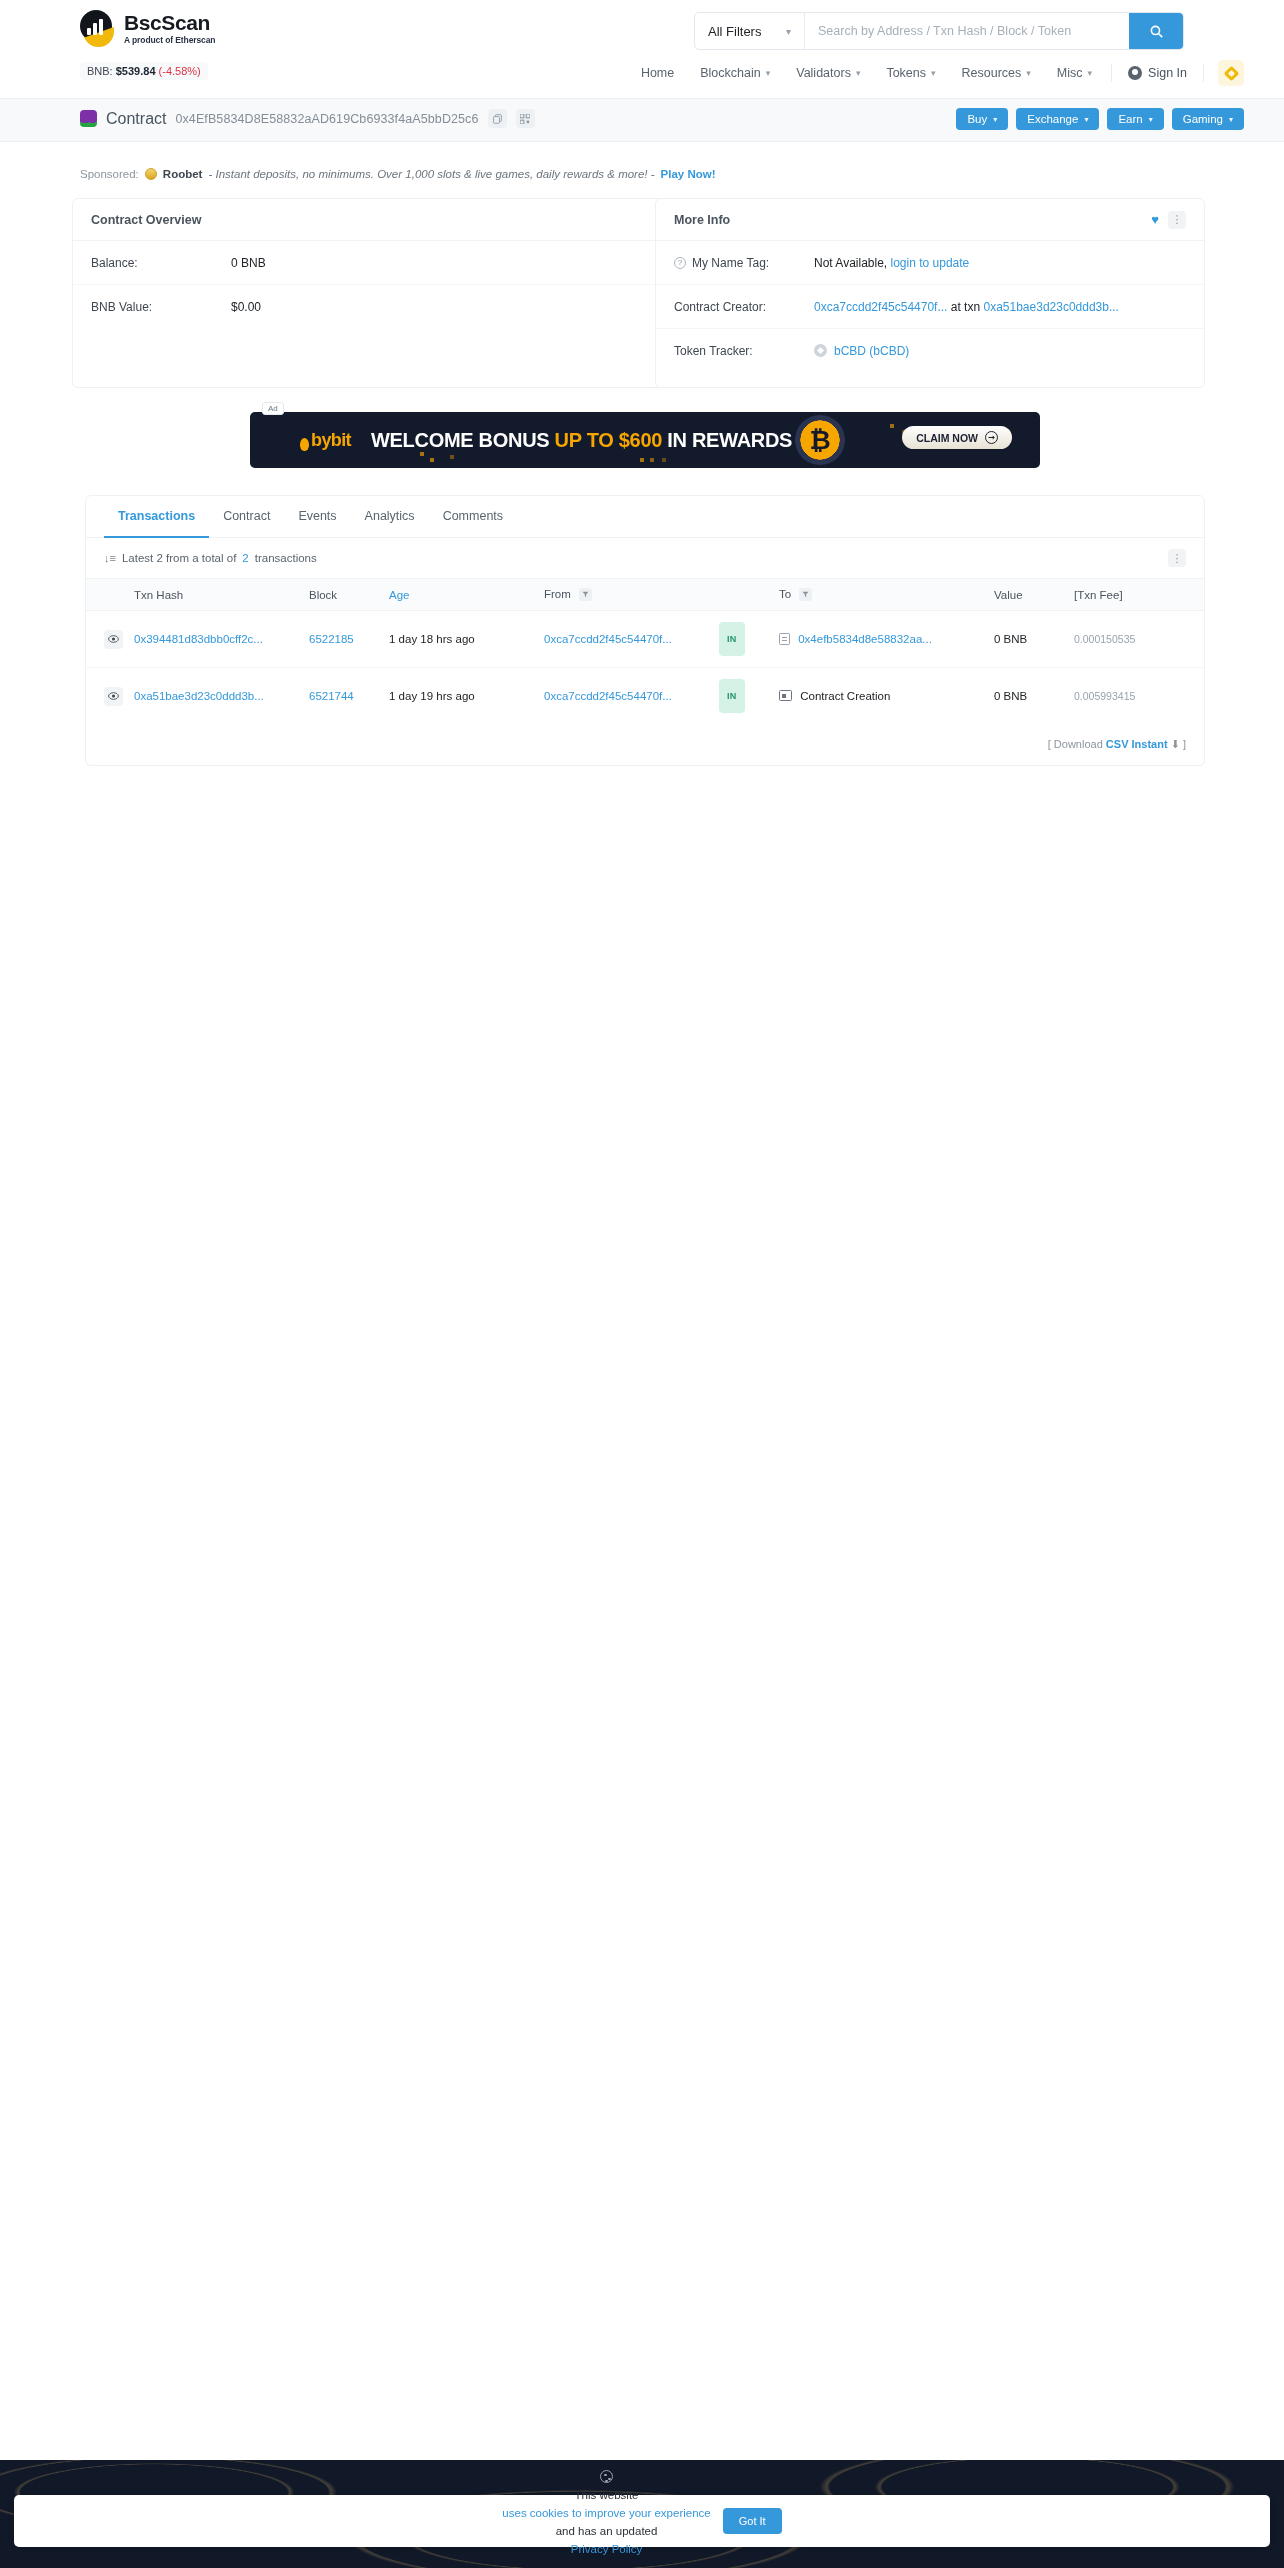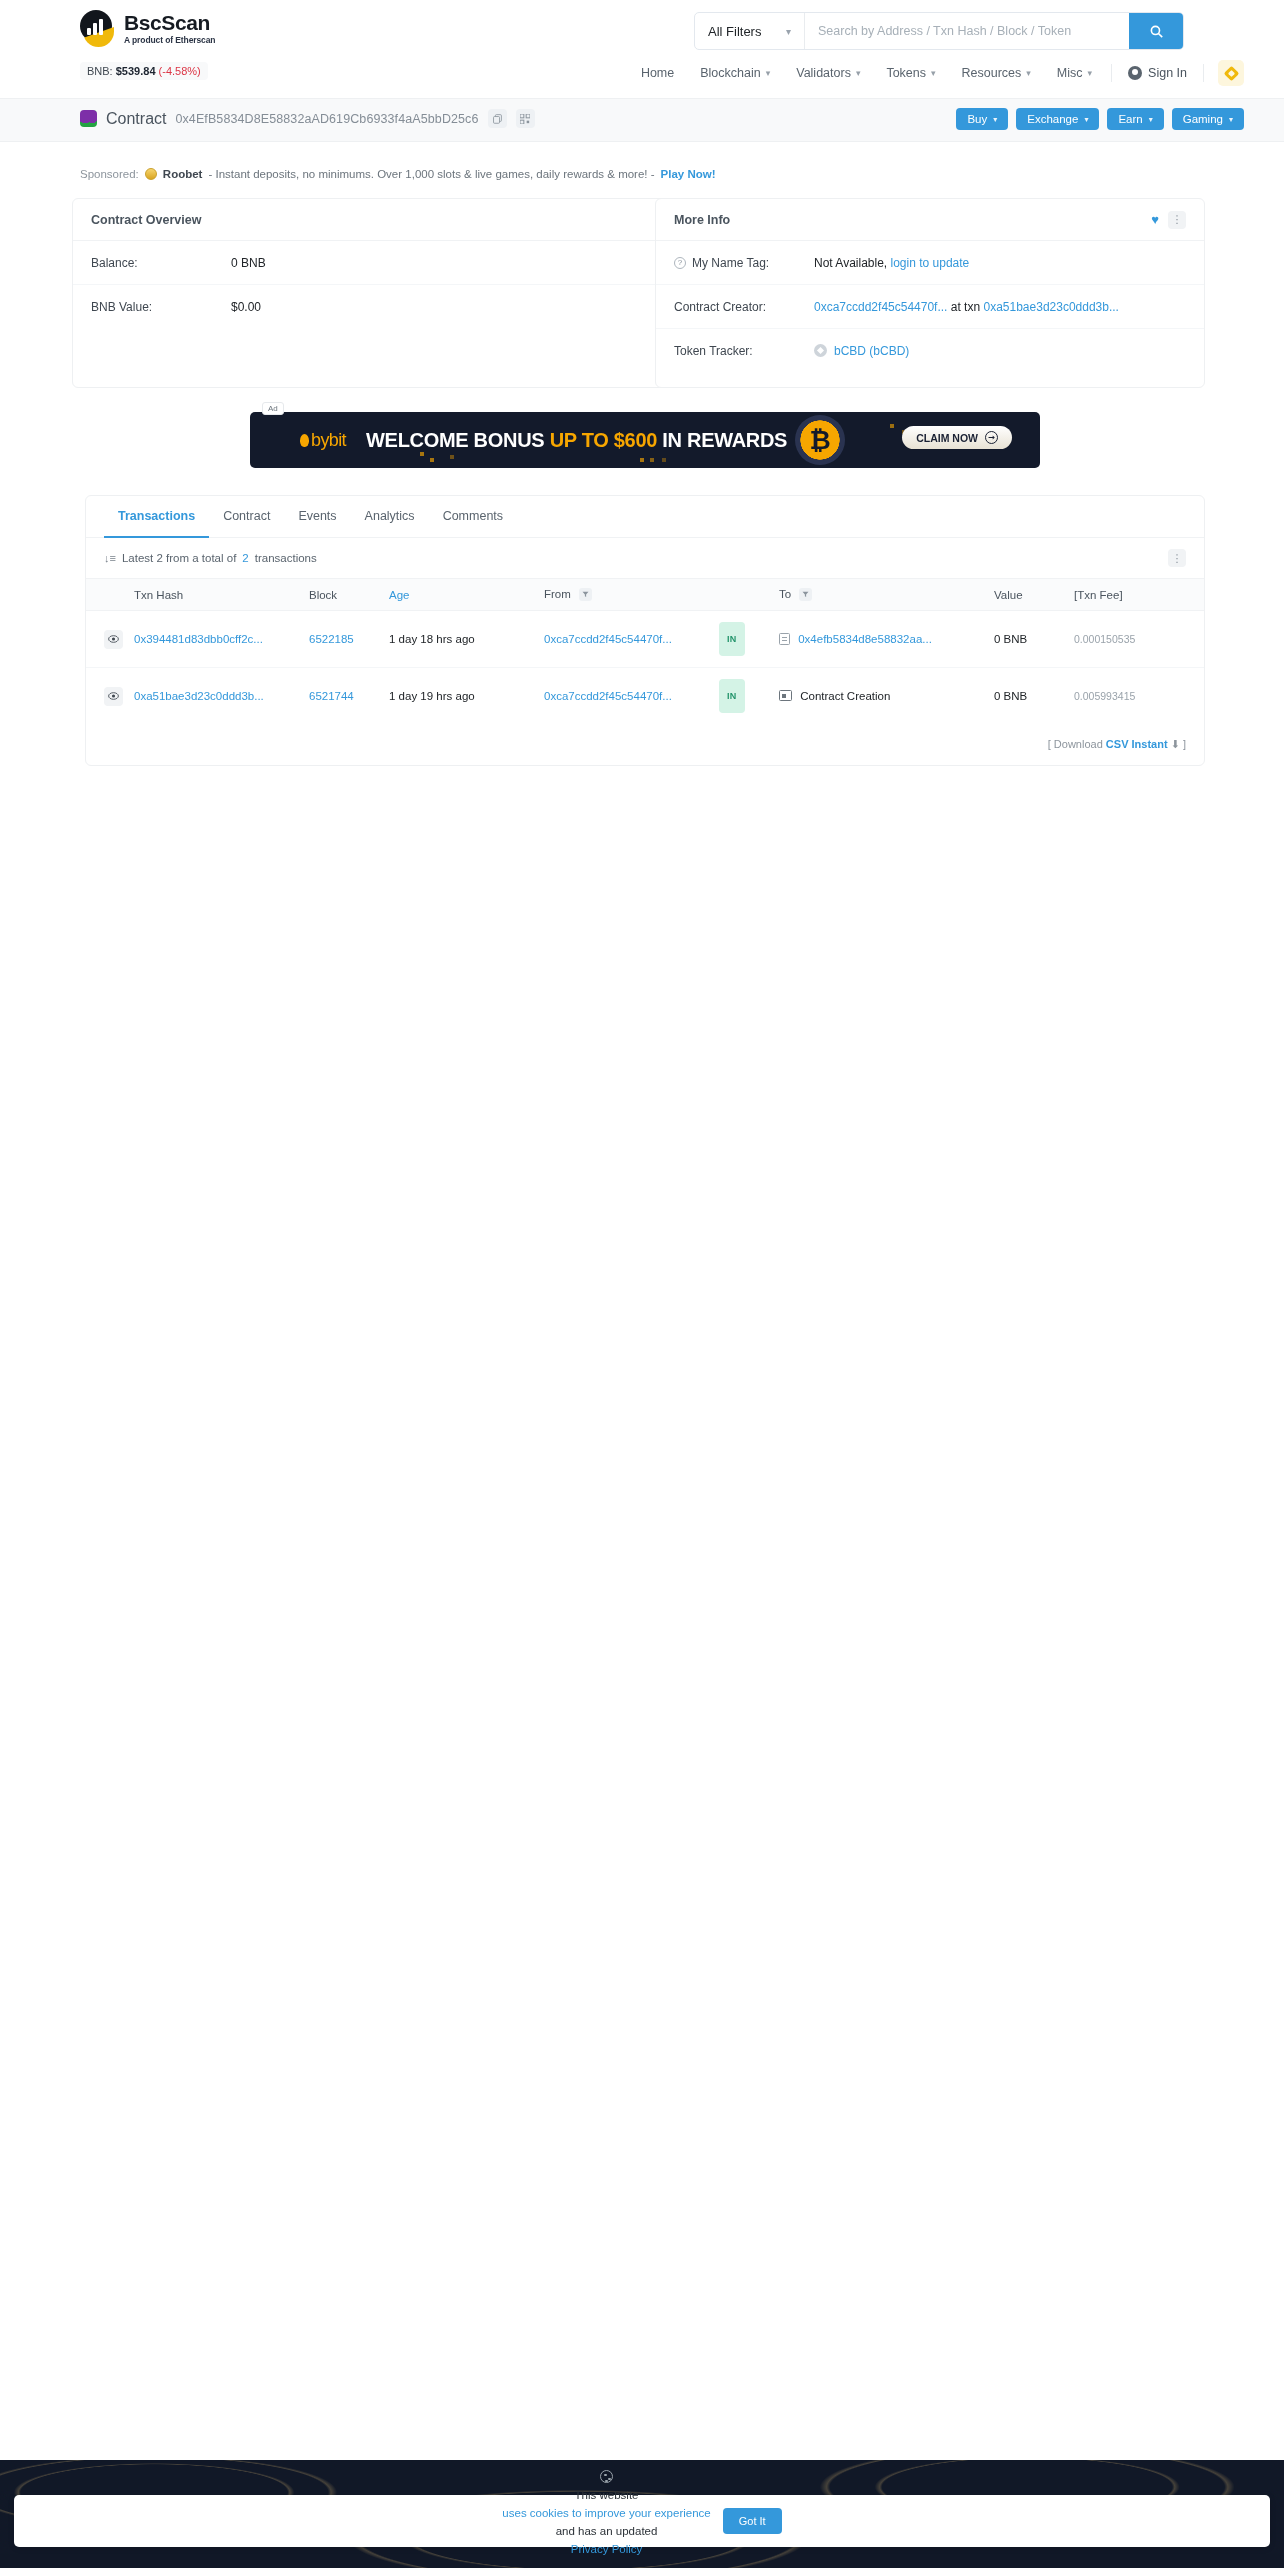--- a/index.html
+++ b/index.html
@@ -72,21 +72,21 @@
   .abtn { background:#3498db; color:#fff; font-size:11.5px; border-radius:4px; padding:5px 11px;
      display:flex; align-items:center; gap:6px; cursor:pointer; }
   .abtn .cv { font-size:8px; opacity:.9; }
 
   
   .sponsored { position:absolute; left:80px; top:168px; font-size:11.5px; color:#6c757d; display:flex; align-items:center; gap:6px; }
   .sponsored .tag { color:#8d959d; }
   .coin { width:12px; height:12px; border-radius:50%; background:linear-gradient(#f7d56e,#d9a521);
      border:1.5px solid #caa02b; flex:none; }
   .sponsored .brand { color:#3f4750; font-weight:bold; }
-  .sponsored .desc { color:#6c757d; }
+  .sponsored .desc { color:#6c757d;font-style:italic; }
   .sponsored .play { color:#3498db; font-weight:bold; }
 
   
   .card { position:absolute; background:#fff; border:1px solid #eef0f2; border-radius:6px; }
   .card-head { height:42px; border-bottom:1px solid #f0f2f4; display:flex; align-items:center;
      justify-content:space-between; padding:0 18px; }
   .card-title { font-size:12.5px; color:#4a545e; font-weight:600; }
   .row { display:flex; align-items:center; padding:0 18px; height:44px; border-bottom:1px solid #f4f6f8; }
   .row:last-child { border-bottom:none; }
   .rlabel { font-size:12px; color:#3f4750; width:140px; flex:none; display:flex; align-items:center; gap:6px; }
@@ -99,21 +99,21 @@
      align-items:center; justify-content:center; cursor:pointer; color:#8b949d; font-size:11px; }
   .tokico { width:13px; height:13px; border-radius:50%; background:#ced4da; display:flex;
      align-items:center; justify-content:center; flex:none; }
 
   
   .adwrap { position:absolute; left:250px; top:404px; width:790px; }
   .adtag { position:absolute; left:12px; top:-2px; background:#fff; border:1px solid #e6e9ec;
      font-size:8px; color:#6c757d; padding:1px 5px; border-radius:3px; z-index:3; }
   .adbanner { margin-top:8px; height:56px; border-radius:5px; background:#131a2b; position:relative;
      overflow:hidden; display:flex; align-items:center; padding-left:26px; cursor:pointer; }
-  .byb { color:#f7a600; font-size:18px; font-weight:normal; letter-spacing:-0.6px; display:flex; align-items:center; gap:2px;padding-left:24px; }
+  .byb { color:#f7a600; font-size:18px; font-weight:bold; letter-spacing:-0.6px; display:flex; align-items:flex-end; gap:2px;padding-left:24px; }
   .byb .dot { width:9px; height:13px; background:#f7a600; border-radius:50% 50% 45% 45%; display:inline-block; }
   .adtxt { margin-left:20px; font-size:20px; font-weight:bold; color:#fff; letter-spacing:-0.3px; white-space:nowrap; }
   .adtxt .gold { color:#f7a600; }
   .btc { position:absolute; right:195px; top:3px; width:50px; height:50px; border-radius:50%;
      background:radial-gradient(circle,#f7a600 55%,#2a3350 56%); display:flex; align-items:center;
      justify-content:center; color:#131a2b; font-size:26px; font-weight:bold; }
   .claim { position:absolute; right:28px; top:14px; background:linear-gradient(#fff,#e8e2d4); border-radius:13px;
      padding:5px 14px; font-size:10.5px; font-weight:bold; color:#1a2133; display:flex; align-items:center; gap:7px; }
   .claim .arr { width:13px; height:13px; border-radius:50%; border:1.4px solid #1a2133;
      display:flex; align-items:center; justify-content:center; font-size:8px; }

